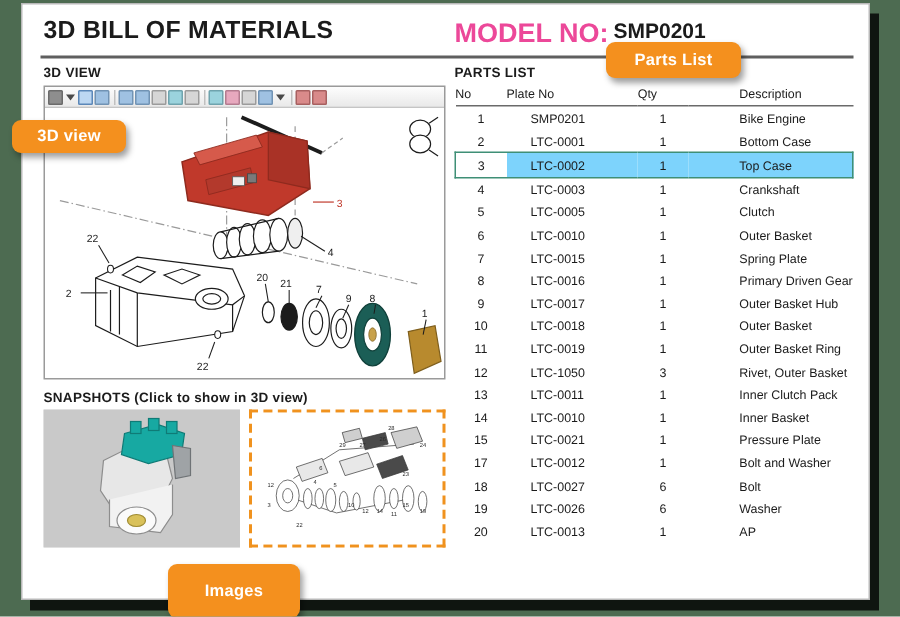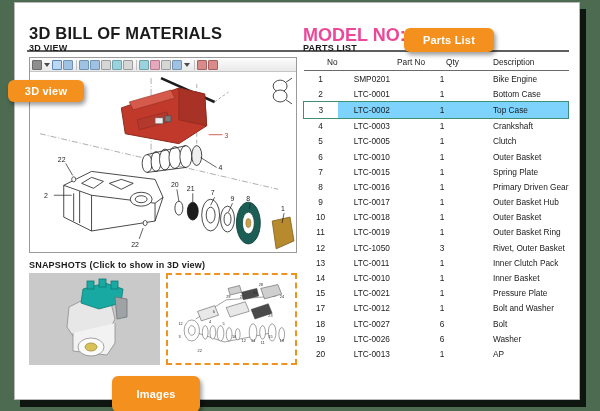--- a/index.html
+++ b/index.html
@@ -14,21 +14,21 @@
   
   .window{
     position:absolute;left:14px;top:2px;width:566px;height:398px;
     background:#ffffff;
     border:1px solid #b9b9b9;
     box-shadow:6px 7px 0 0 rgba(0,0,0,0.80);
     box-sizing:border-box;
   }
 
   
-  .hdr{position:absolute;left:0;top:13px;width:100%;height:38px;}
+  .hdr{position:absolute;left:0;top:0;width:100%;height:38px;}
   .hdr-title{
     position:absolute;left:14px;top:8px;
     font-size:16.5px;font-weight:bold;color:#1b1b1b;letter-spacing:.2px;
   }
   .hdr-model-lbl{
     position:absolute;left:288px;top:9px;
     font-size:18px;font-weight:bold;color:#ec4899;
   }
   .hdr-model-val{
     position:absolute;left:394px;top:9px;
@@ -69,21 +69,21 @@
   .tbsep{width:1px;height:10px;background:#c0c0c0;margin:0 2px;flex:0 0 auto;}
 
   .stage{position:absolute;left:0;top:14px;right:0;bottom:0;background:#fff;}
   .stage svg{display:block;width:100%;height:100%;}
 
   
   .plist{position:absolute;left:288px;top:52px;width:266px;}
   table{border-collapse:collapse;width:100%;font-size:8.3px;color:#1b1b1b;}
   thead th{
     font-weight:normal;font-size:8.3px;color:#1b1b1b;
-    padding:2px 0 3px 0;border-bottom:1px solid #6a6a6a;text-align:right;
+    padding:2px 0 3px 0;border-bottom:1px solid #6a6a6a;text-align:left;
   }
   thead th.desc{text-align:left;padding-left:34px;}
   tbody td{padding:2.6px 0;text-align:center;white-space:nowrap;}
   tbody td.pn{text-align:left;padding-left:16px;}
   tbody td.desc{text-align:left;padding-left:34px;}
   .col-no{width:34px;}
   .col-pn{width:72px;}
   .col-qty{width:34px;}
   tr.selected td{background:#7dd3fc;}
   tr.selected td.no{
@@ -248,21 +248,21 @@
           </g>
         </svg>
       </div>
     </div>
 
     <div class="plist">
       <table>
         <thead>
           <tr>
             <th class="col-no">No</th>
-            <th class="col-pn">Part No</th>
+            <th class="col-pn">Plate No</th>
             <th class="col-qty">Qty</th>
             <th class="desc">Description</th>
           </tr>
         </thead>
         <tbody id="parts-body">
             <tr>
               <td class="no col-no">1</td>
               <td class="pn pn col-pn">SMP0201</td>
               <td class="qty col-qty">1</td>
               <td class="desc desc ">Bike Engine</td>

